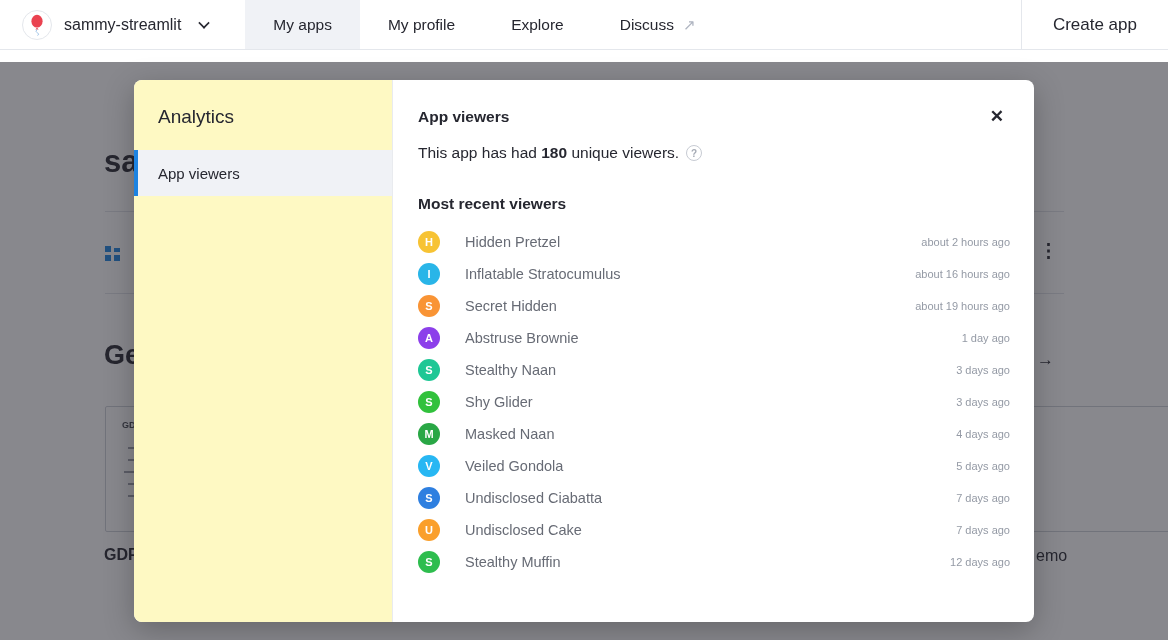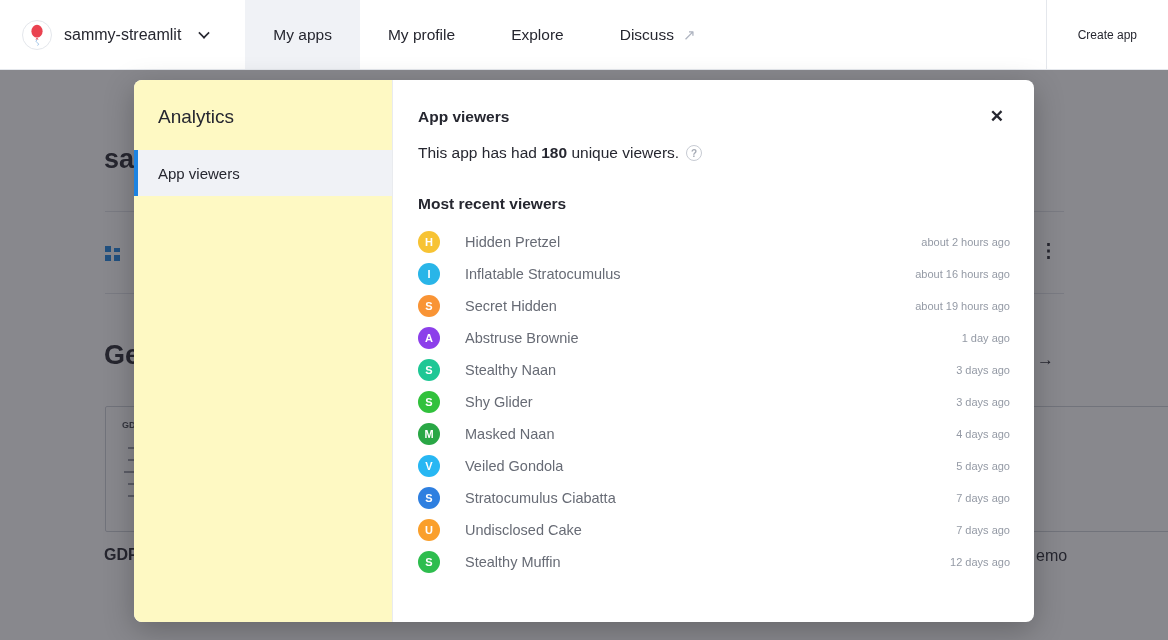--- a/index.html
+++ b/index.html
@@ -8,21 +8,21 @@
     font-family: "Liberation Sans", sans-serif;
     background: #fff;
     overflow: hidden;
     position: relative;
     color: #262730;
   }
   .stage { position: absolute; inset: 0; width: 1168px; height: 640px; overflow: hidden; }
 
   
   .bg-layer { position: absolute; inset: 0; z-index: 1; background: #fff; }
-  .bg-app-title { position: absolute; left: 104px; top: 144px; font-size: 27px; font-weight: 700; color: #262730; }
+  .bg-app-title { position: absolute; left: 104px; top: 144px; font-size: 31px; font-weight: 700; color: #262730; }
   .bg-divider-1 { position: absolute; left: 105px; top: 211px; width: 959px; height: 1px; background: #dfe2e8; }
   .bg-divider-2 { position: absolute; left: 105px; top: 293px; width: 959px; height: 1px; background: #dfe2e8; }
   .bg-grid-icon { position: absolute; left: 105px; top: 246px; width: 15px; height: 15px; }
   .bg-grid-icon i { position: absolute; width: 6px; height: 6px; background: #1c83e1; }
   .bg-grid-icon i:nth-child(1){ left:0; top:0; }
   .bg-grid-icon i:nth-child(2){ right:0; top:2px; height:4px; }
   .bg-grid-icon i:nth-child(3){ left:0; bottom:0; }
   .bg-grid-icon i:nth-child(4){ right:0; bottom:0; }
   .bg-kebab { position: absolute; left: 1039px; top: 240px; font-size: 19px; color: #262730; font-weight: 700; letter-spacing: 0; line-height: 1.2; }
   .bg-section-title { position: absolute; left: 104px; top: 340px; font-size: 27px; font-weight: 700; color: #262730; }
@@ -31,31 +31,31 @@
   .bg-card-left .mini-title { position: absolute; left: 16px; top: 13px; font-size: 9px; font-weight: 700; color: #44474f; }
   .bg-card-left .mini-line { position: absolute; height: 2px; background: #9da1ab; }
   .bg-card-right { position: absolute; left: 1031px; top: 406px; width: 170px; height: 126px; border: 1px solid #cdd0d8; border-radius: 2px; background: #fff; }
   .bg-caption-left { position: absolute; left: 104px; top: 546px; font-size: 16px; font-weight: 700; color: #262730; }
   .bg-caption-right { position: absolute; left: 1036px; top: 547px; font-size: 16px; color: #262730; }
 
   
   .overlay { position: absolute; left: 0; top: 62px; width: 1168px; height: 578px; background: rgba(38,39,48,0.55); z-index: 5; }
 
   
-  .navbar { position: absolute; left: 0; top: 0; width: 1168px; height: 70px; background: #fff; border-bottom: 1px solid #e4e7ec; z-index: 10; display: flex; align-items: stretch; }
+  .navbar { position: absolute; left: 0; top: 0; width: 1168px; height: 50px; background: #fff; border-bottom: 1px solid #e4e7ec; z-index: 10; display: flex; align-items: stretch; }
   .ws-switcher { display: flex; align-items: center; gap: 12px; padding: 0 24px 0 22px; cursor: pointer; }
   .ws-logo { width: 30px; height: 30px; border-radius: 50%; border: 1px solid #e4e7ec; background: #fff; display: flex; align-items: center; justify-content: center; }
   .ws-name { font-size: 16px; color: #262730; }
   .chevron { width: 10px; height: 10px; border-right: 2px solid #262730; border-bottom: 2px solid #262730; transform: rotate(45deg) scale(0.8); margin-top: -4px; margin-left: 6px; }
   .nav-tabs { display: flex; align-items: stretch; margin-left: 12px; }
   .nav-tab { display: flex; align-items: center; padding: 0 28px; font-size: 15.5px; color: #262730; cursor: pointer; }
   .nav-tab.active { background: #f0f2f6; }
   .ext-arrow { color: #aeb4c0; margin-left: 9px; font-size: 15px; }
   .nav-right { margin-left: auto; display: flex; align-items: stretch; }
-  .create-app { display: flex; align-items: center; padding: 0 31px; border-left: 1px solid #e4e7ec; font-size: 12px; color: #262730; cursor: pointer; margin-left: 12px; }
+  .create-app { display: flex; align-items: center; padding: 0 31px; border-left: 1px solid #e4e7ec; font-size: 17px; color: #262730; cursor: pointer; margin-left: 12px; }
 
   
   .modal { position: absolute; left: 134px; top: 80px; width: 900px; height: 542px; background: #fff; border-radius: 8px; box-shadow: 0 8px 30px rgba(0,0,0,0.25); z-index: 20; display: flex; overflow: hidden; }
   .modal-nav { width: 259px; flex: 0 0 259px; background: #fef9c3; border-right: 1px solid #e9ebef; }
   .modal-nav-title { font-size: 19px; color: #262730; padding: 26px 24px 22px 24px; }
   .modal-nav-item { height: 46px; display: flex; align-items: center; padding-left: 20px; border-left: 4px solid transparent; font-size: 15px; color: #262730; cursor: pointer; }
   .modal-nav-item.active { background: #f0f2f6; border-left-color: #1c83e1; }
 
   .modal-body { flex: 1; padding: 24px 24px 0 25px; display: flex; flex-direction: column; }
   .modal-header { display: flex; align-items: flex-start; justify-content: space-between; }
@@ -210,21 +210,21 @@
       <span class="viewer-initial">V</span>
     </span>
     <span class="viewer-name">Veiled Gondola</span>
     <span class="viewer-time">5 days ago</span>
   </div>
 
   <div class="viewer-row">
     <span class="viewer-avatar" style="background: rgb(46, 127, 224);">
       <span class="viewer-initial">S</span>
     </span>
-    <span class="viewer-name">Stratocumulus Ciabatta</span>
+    <span class="viewer-name">Undisclosed Ciabatta</span>
     <span class="viewer-time">7 days ago</span>
   </div>
 
   <div class="viewer-row">
     <span class="viewer-avatar" style="background: rgb(250, 159, 43);">
       <span class="viewer-initial">U</span>
     </span>
     <span class="viewer-name">Undisclosed Cake</span>
     <span class="viewer-time">7 days ago</span>
   </div>

